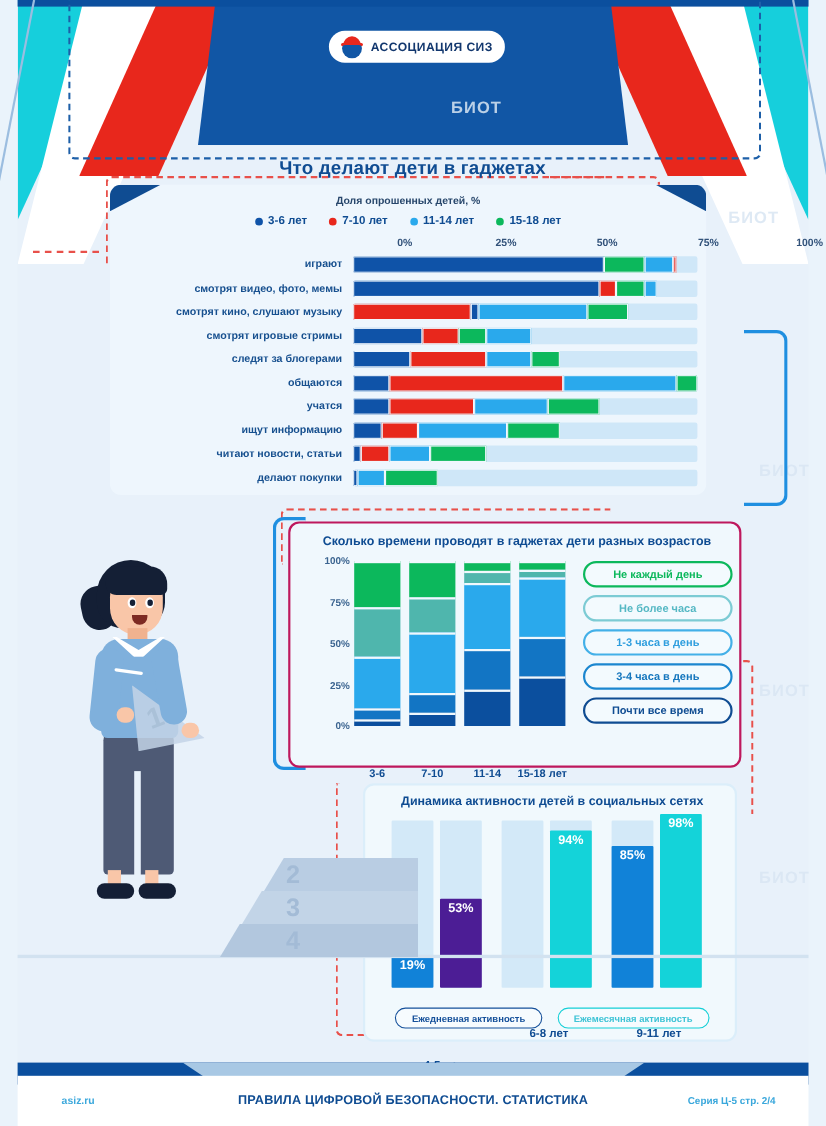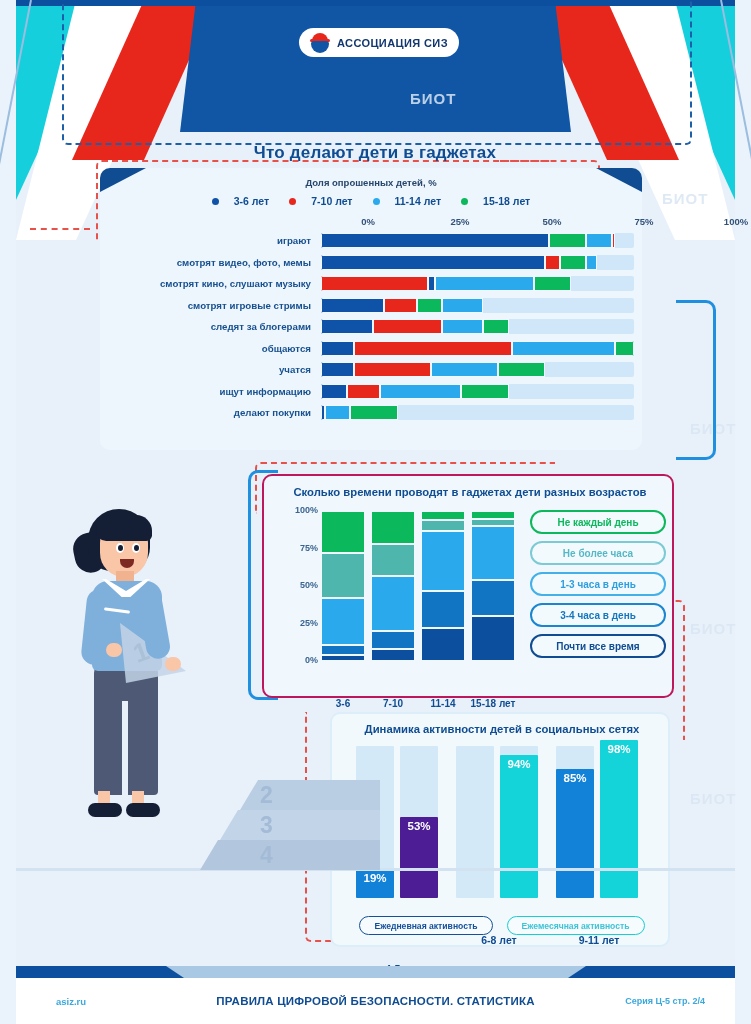--- a/index.html
+++ b/index.html
@@ -93,21 +93,21 @@
   #chart1 {
     position:absolute; left:100px; top:168px; width:542px; height:282px;
     background:#eef6fd; border-radius:10px;
   }
   .corner-nav { position:absolute; width:46px; height:24px; background:#0f4c92; }
   .c1-tl { left:0; top:0; clip-path: polygon(0 0, 46px 0, 0 24px); border-radius:10px 0 0 0; }
   .c1-tr { right:0; top:0; clip-path: polygon(0 0, 46px 0, 46px 24px); border-radius:0 10px 0 0; }
   .c1-sub { text-align:center; font-size:9.5px; color:#27466b; font-weight:700;
             padding-top:9px; }
   .c1-legend { display:flex; justify-content:center; gap:20px; margin-top:7px; }
-  .lg-item { display:flex; align-items:center; gap:15px; font-size:10.5px;
+  .lg-item { display:flex; align-items:center; gap:5px; font-size:10.5px;
              font-weight:700; color:#0f4c92; }
   .lg-dot { width:7px; height:7px; border-radius:50%; }
 
   .c1-axis { position:absolute; left:268px; top:48px; width:368px; height:14px; }
   .ax-t { position:absolute; font-size:9.5px; color:#32527a; font-weight:700;
           transform:translateX(-50%); }
 
   .c1-rows { position:absolute; left:12px; top:62px; right:8px; }
   .c1-row { display:flex; align-items:center; height:21.5px; }
   .c1-lab { width:244px; text-align:right; padding-right:10px; font-size:9.7px;
@@ -365,20 +365,29 @@
         <div class="c1-row">
           <div class="c1-lab">ищут информацию</div>
           <div class="c1-track">
             <div class="seg" style="left: 0px; width: 25.76px; background: rgb(15, 83, 168);"></div>
             <div class="seg" style="left: 25.76px; width: 33.12px; background: rgb(232, 39, 28);"></div>
             <div class="seg" style="left: 58.88px; width: 80.96px; background: rgb(42, 169, 236);"></div>
             <div class="seg" style="left: 139.84px; width: 47.84px; background: rgb(12, 184, 92);"></div>
           </div>
         </div>
         <div class="c1-row">
+          <div class="c1-lab">читают новости, статьи</div>
+          <div class="c1-track">
+            <div class="seg" style="left: 0px; width: 7.36px; background: rgb(15, 83, 168);"></div>
+            <div class="seg" style="left: 7.36px; width: 25.76px; background: rgb(232, 39, 28);"></div>
+            <div class="seg" style="left: 33.12px; width: 36.8px; background: rgb(42, 169, 236);"></div>
+            <div class="seg" style="left: 69.92px; width: 51.52px; background: rgb(12, 184, 92);"></div>
+          </div>
+        </div>
+        <div class="c1-row">
           <div class="c1-lab">делают покупки</div>
           <div class="c1-track">
             <div class="seg" style="left: 0px; width: 3.68px; background: rgb(15, 83, 168);"></div>
             <div class="seg" style="left: 3.68px; width: 25.76px; background: rgb(42, 169, 236);"></div>
             <div class="seg" style="left: 29.44px; width: 47.84px; background: rgb(12, 184, 92);"></div>
           </div>
         </div>
       </div>
   </div>
 

